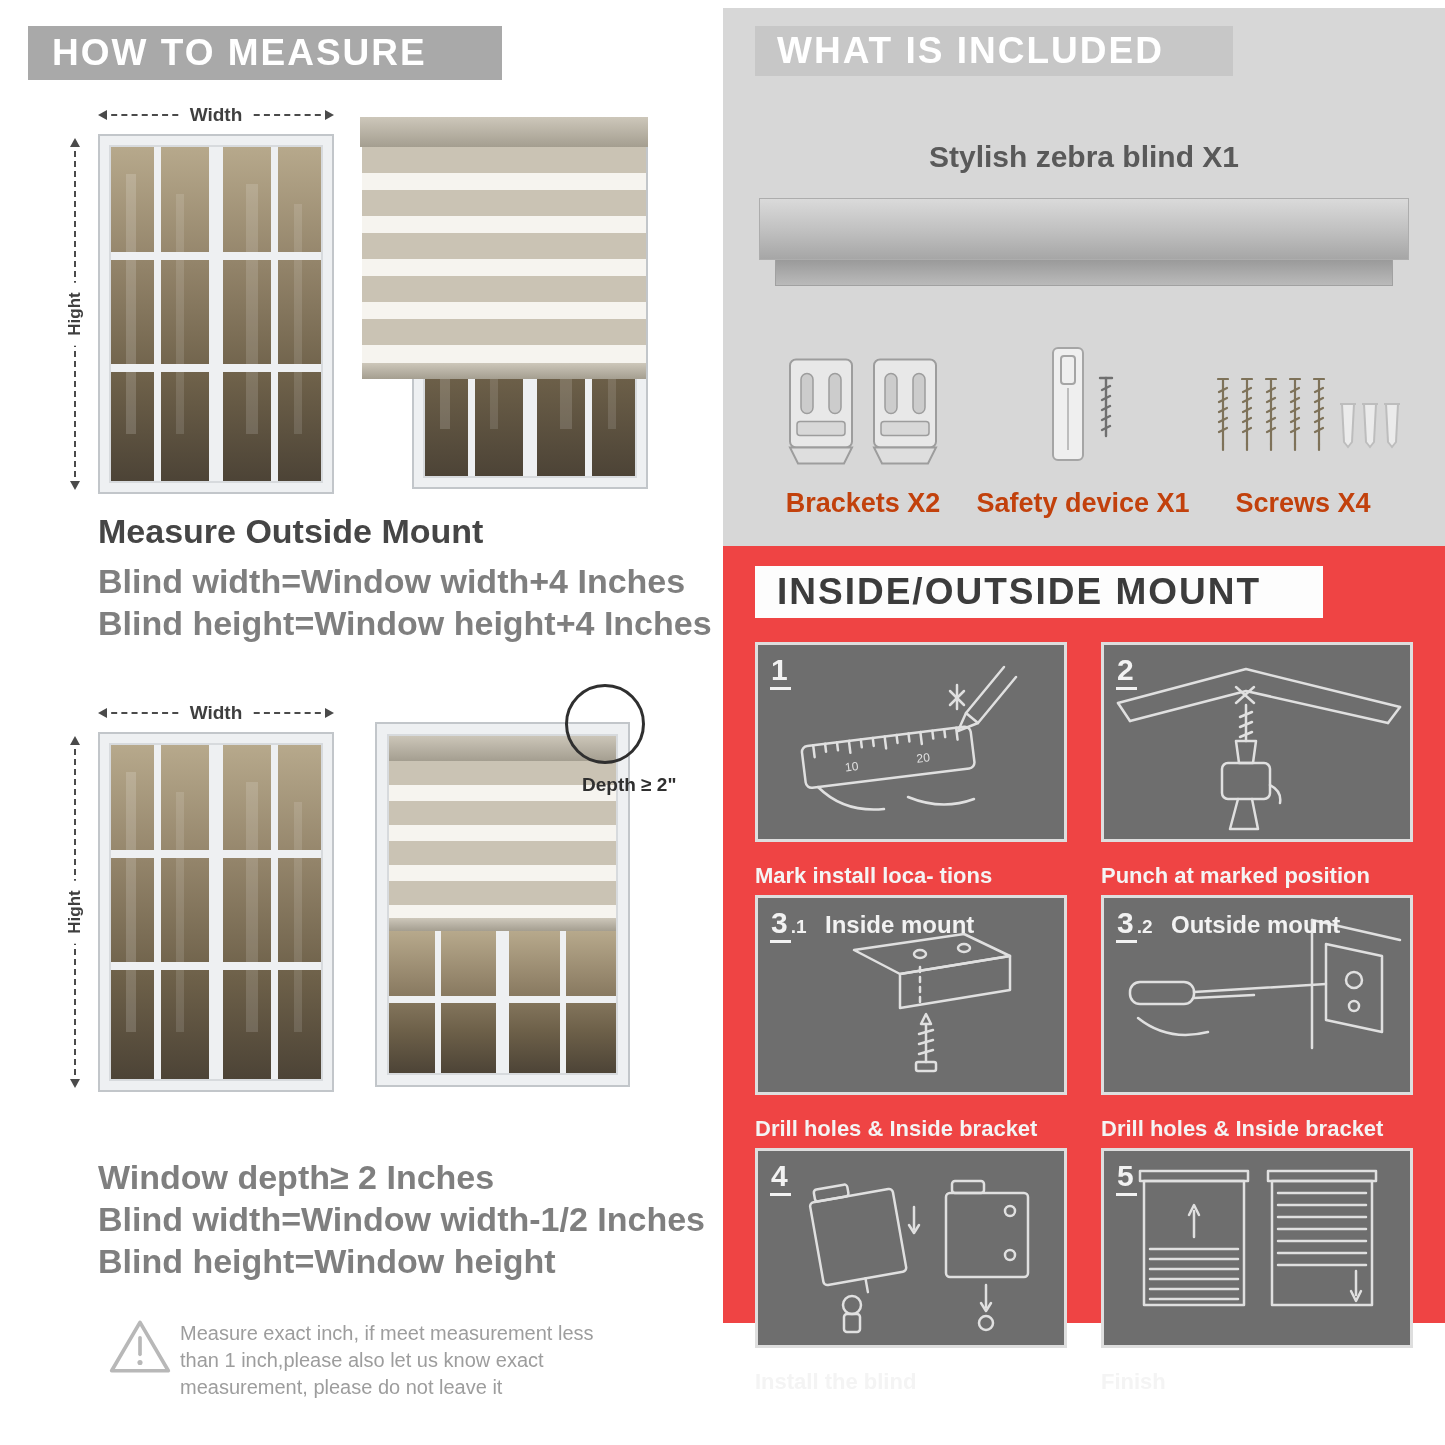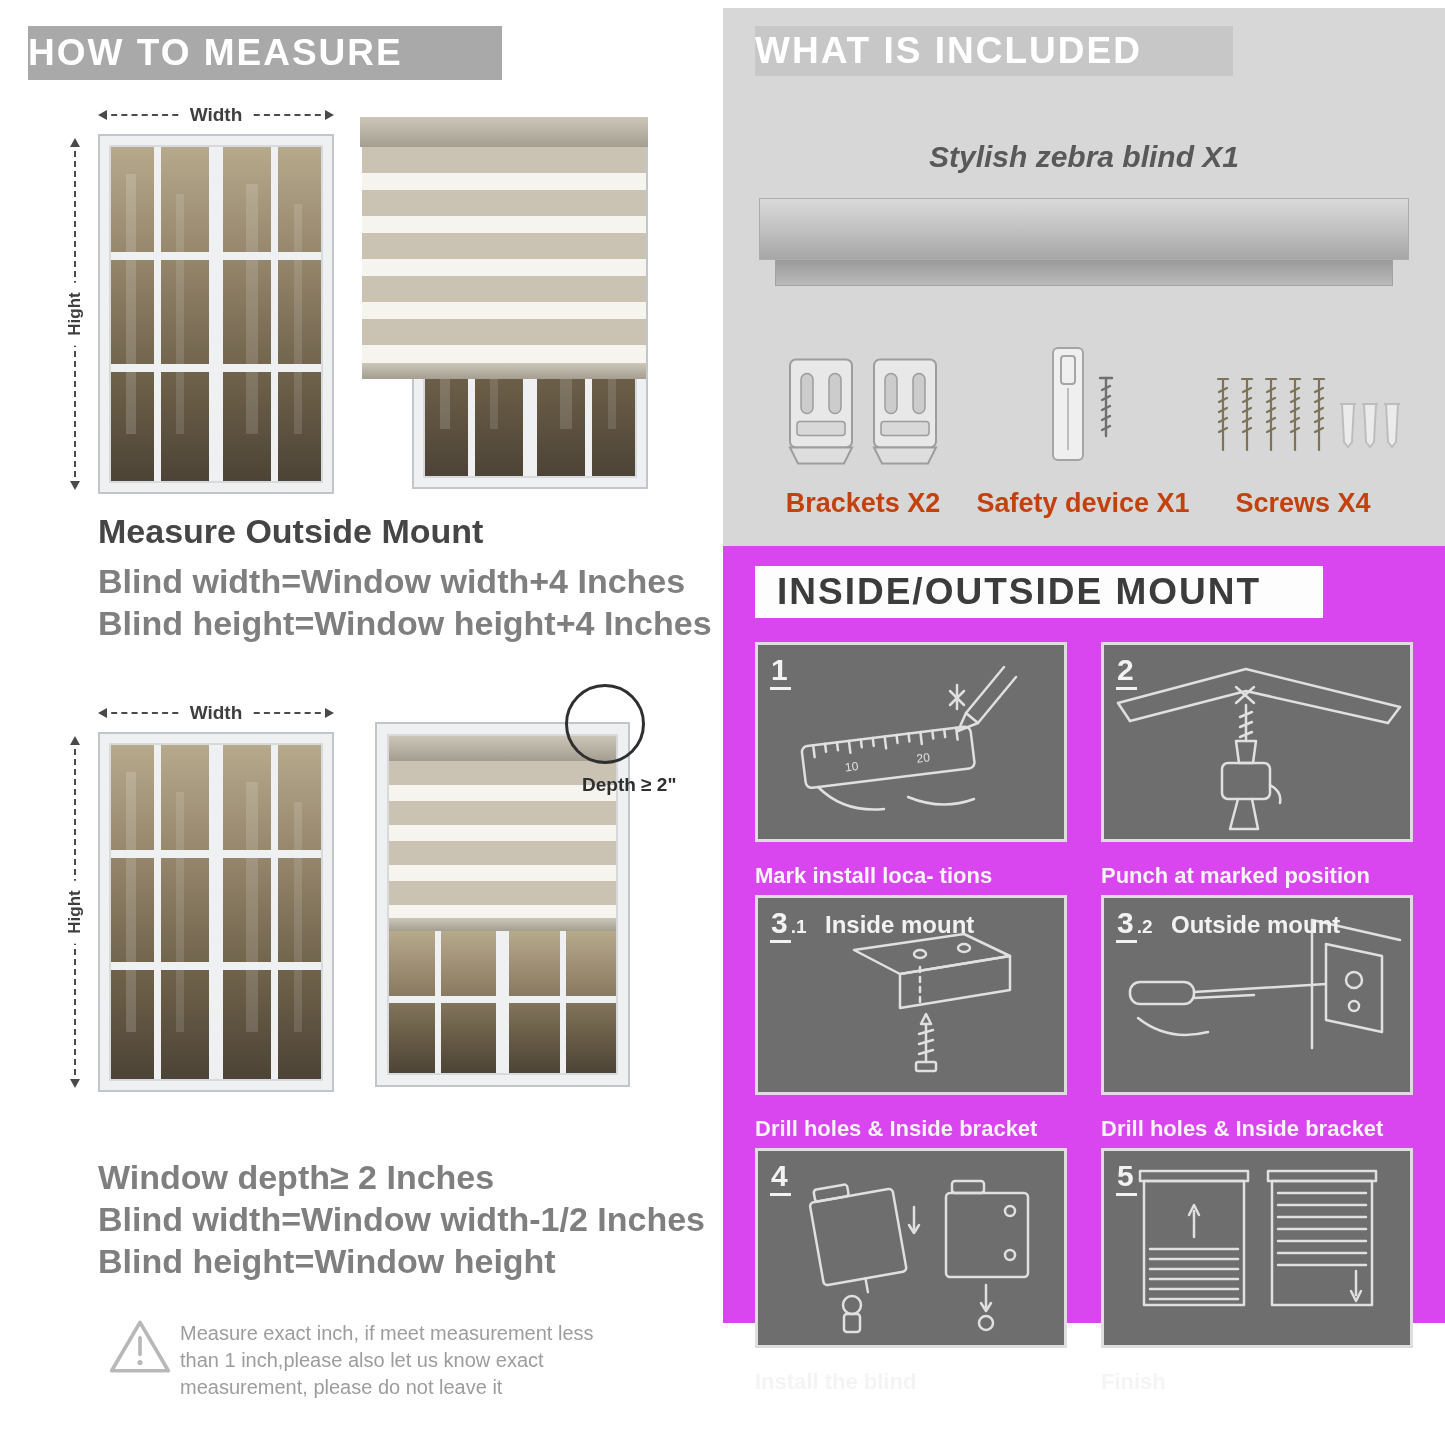--- a/index.html
+++ b/index.html
@@ -4,21 +4,21 @@
 <style>
   * { box-sizing: border-box; }
   html,body { margin:0; padding:0; background:#ffffff; }
   #page { position:relative; width:1445px; height:1445px; background:#ffffff;
           font-family:"Liberation Sans","DejaVu Sans",sans-serif; overflow:hidden; }
   .abs { position:absolute; }
 
   
   .measure-header { position:absolute; left:28px; top:26px; width:474px; height:54px;
     background:#a9a9a9; color:#ffffff; font-size:37px; font-weight:bold;
-    line-height:54px; letter-spacing:2px; }
+    line-height:54px; padding-left:24px; letter-spacing:2px; }
 
   .grp { position:absolute; width:640px; height:430px;text-align:right; }
 
   .harrow { position:absolute; height:14px; }
   .harrow .line { position:absolute; left:3px; right:3px; top:6px; border-top:2px dashed #4a4a4a; }
   .harrow .ah { position:absolute; width:0; height:0; border-top:5px solid transparent; border-bottom:5px solid transparent; top:2px; }
   .harrow .ah.left  { left:0; border-right:9px solid #4a4a4a; }
   .harrow .ah.right { right:0; border-left:9px solid #4a4a4a; }
   .harrow .lbl { position:absolute; top:-4px; left:50%; transform:translateX(-50%);
     background:#ffffff; padding:0 10px; font-size:19px; font-weight:bold; color:#3f3f3f; }
@@ -36,34 +36,34 @@
 
   .depth-circle { position:absolute; width:80px; height:80px; border:3px solid #2f2f2f; border-radius:50%; }
   .depth-label  { position:absolute; font-size:19px; font-weight:bold; color:#2f2f2f; white-space:nowrap; }
 
   .warn-text { position:absolute; font-size:20px; color:#9d9d9d; line-height:27px; }
 
   
   .included-panel { position:absolute; left:723px; top:8px; width:722px; height:538px; background:#d7d7d7; }
   .included-header { position:absolute; left:32px; top:18px; width:478px; height:50px;
     background:#c7c7c7; color:#ffffff; font-size:37px; font-weight:bold; line-height:50px;
-    letter-spacing:2px; }
+    padding-left:22px; letter-spacing:2px; }
   .blind-label { position:absolute; left:0; right:0; top:132px; text-align:center;
-    font-size:30px; font-weight:bold; color:#595959;font-style:italic; }
+    font-size:30px; font-weight:bold; color:#595959; }
   .rail-main { position:absolute; left:36px; top:190px; width:650px; height:62px;
     background:linear-gradient(180deg,#dadada 0%,#bfbfbf 55%,#a6a6a6 100%); border:1px solid #adadad; }
   .rail-lip  { position:absolute; left:52px; top:252px; width:618px; height:26px;
     background:linear-gradient(180deg,#9a9a9a,#bababa); border:1px solid #a1a1a1; border-top:none; }
   .included-items { position:absolute; left:30px; top:322px; width:662px; display:flex; }
   .inc-item { width:220px; display:flex; flex-direction:column; align-items:center; }
   .inc-item .icon-area { height:140px; display:flex; align-items:flex-end; justify-content:center; }
   .inc-item .lbl { font-size:27px; font-weight:bold; color:#c2410c; margin-top:18px; white-space:nowrap; }
 
   
-  .mount-panel { position:absolute; left:723px; top:546px; width:722px; height:777px; background:#d946ef;padding-left:24px; }
+  .mount-panel { position:absolute; left:723px; top:546px; width:722px; height:777px; background:#ef4444;padding-left:24px; }
   .mount-header { position:absolute; left:32px; top:20px; width:568px; height:52px;
     background:#fdfdfd; color:#3c3c3c; font-size:37px; font-weight:bold; line-height:52px;
     padding-left:22px; letter-spacing:2px; }
   .steps { position:absolute; left:32px; top:96px; width:660px; height:780px; }
   .step { position:absolute; width:312px; }
   .step .panel { position:relative; width:312px; height:200px; border:3px solid #dedede; background:#6e6e6e; }
   .step .art { position:absolute; left:0; top:0; width:306px; height:194px; }
   .step .numrow { position:absolute; left:12px; top:8px; color:#f2f2f2; font-weight:bold; z-index:2; }
   .step .num { font-size:30px; border-bottom:3px solid #f2f2f2; padding:0 3px 1px 1px; }
   .step .numsub { font-size:19px; vertical-align:baseline; }

